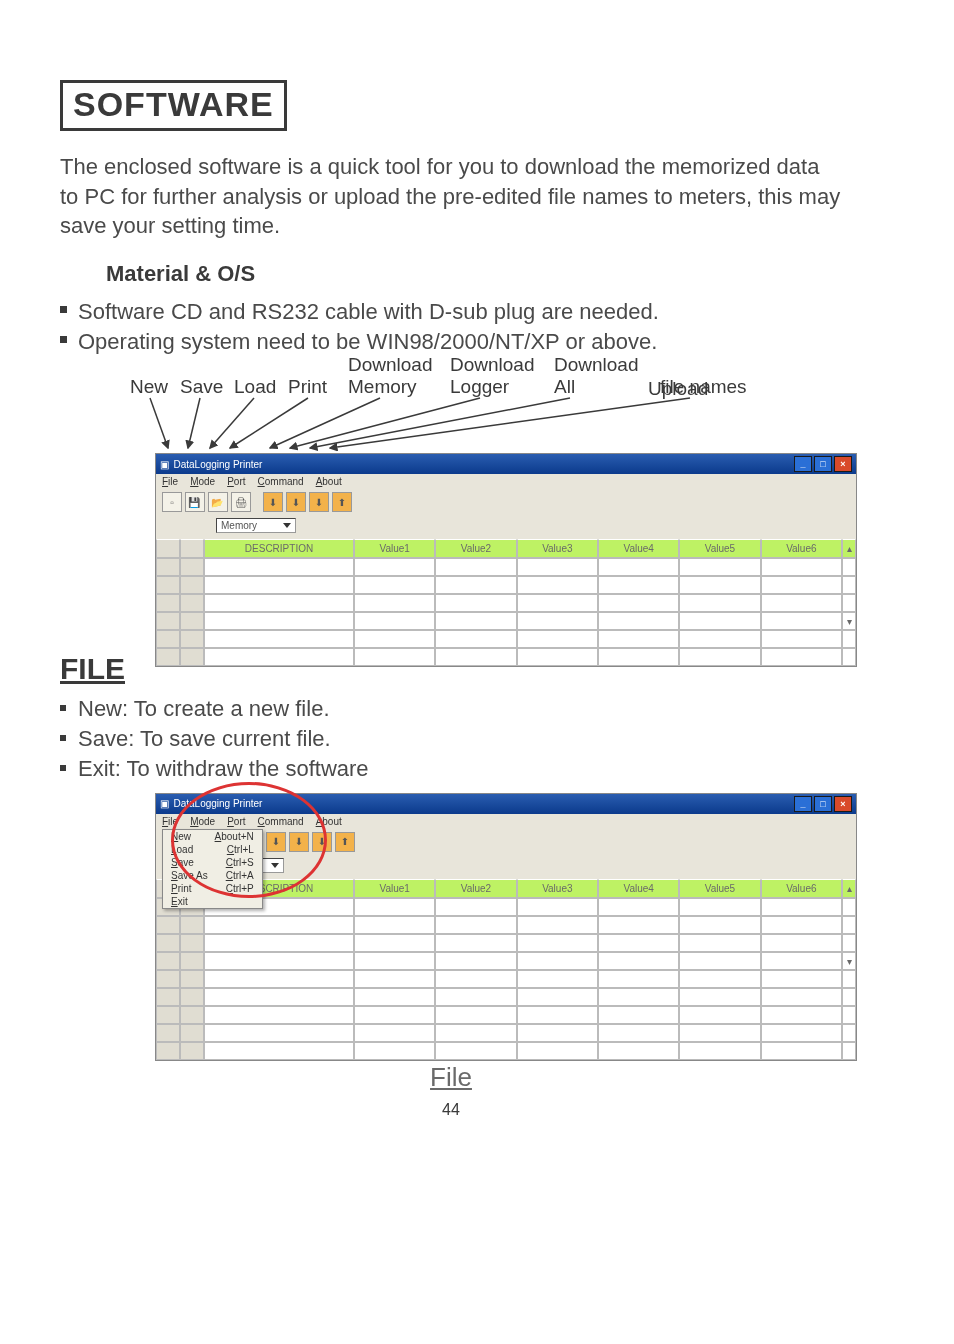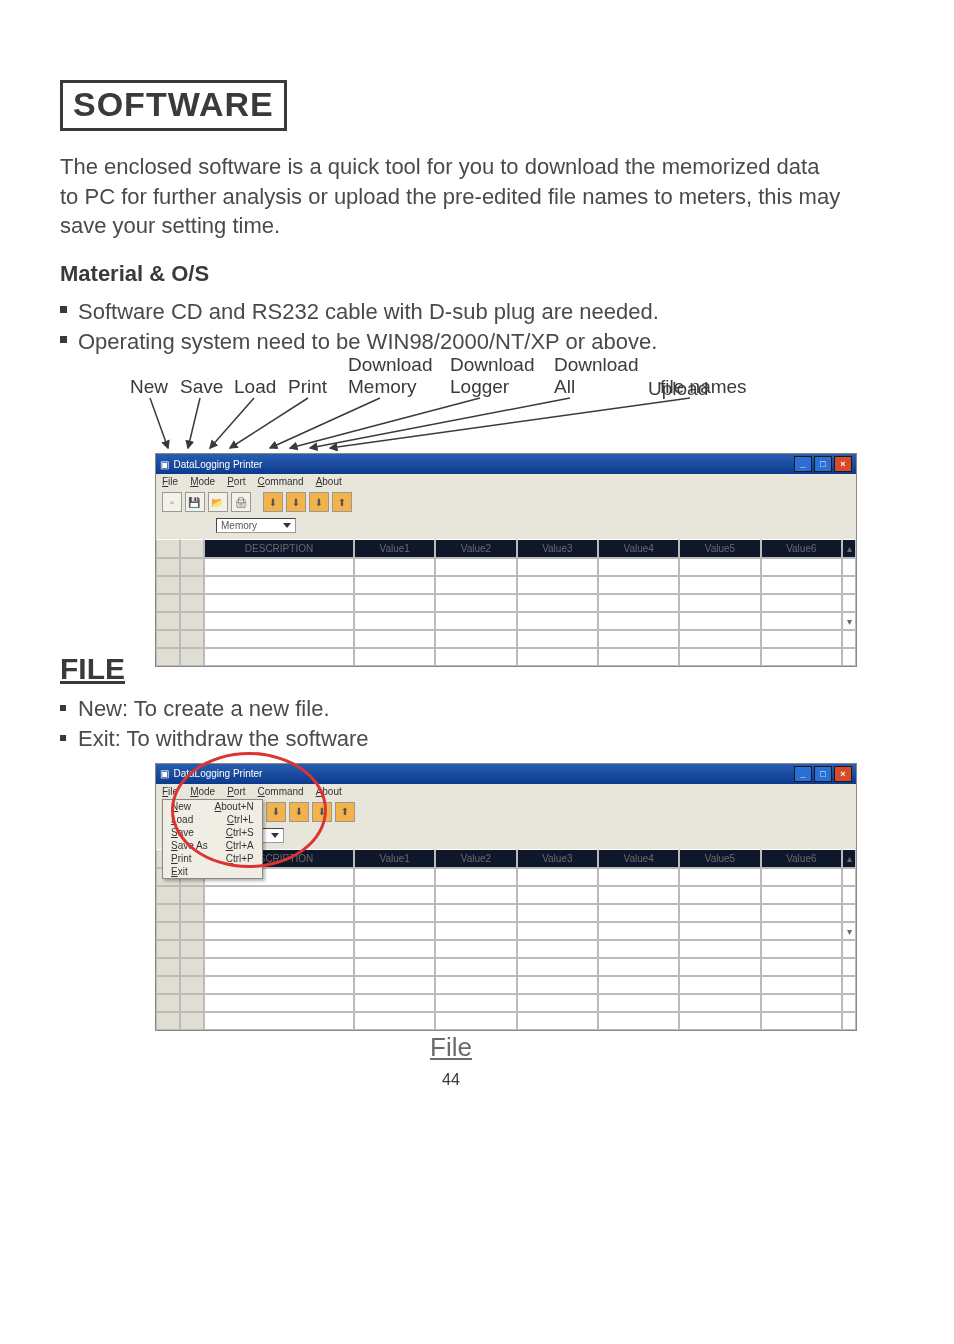--- a/index.html
+++ b/index.html
@@ -31,20 +31,21 @@
     font-size: 22px;
     line-height: 1.35;
     margin-bottom: 20px;
     margin-top: 7px;
   }
   .h2 {
     font-size: 22px;
     font-weight: 700;
     color: #3a3a3a;
     margin-bottom: 10px;
+    margin-left: 46px;
   }
   ul.bullets {
     list-style: none;
     padding: 0;
     margin: 0 0 10px 0;
   }
   ul.bullets li {
     font-size: 22px;
     line-height: 1.35;
     padding-left: 18px;
@@ -174,21 +175,21 @@
   }
   .ss-gridhead > div, .ss-gridrow > div {
     border: 1px solid #bbb;
     box-sizing: border-box;
     font-size: 10px;
     padding: 3px 4px;
     text-align: center;
     color: #6a6a6a;
   }
   .ss-gridhead > div {
-    background: #0f172a;
+    background: #bef264;
     border-top: 1px solid #fff;
   }
   .ss-gridrow > div {
     background: #fff;
     height: 18px;
   }
   .ss-gridrow > div:first-child,
   .ss-gridrow > div:nth-child(2),
   .ss-gridhead > div:first-child,
   .ss-gridhead > div:nth-child(2) {
@@ -423,20 +424,21 @@
         <div></div>
         <div></div>
         <div class="ss-scroll"></div>
       </div>
   </div>
 
   <div class="h1-file">FILE</div>
 
   <ul class="bullets small">
     <li>New: To create a new file.</li>
+    <li>Save: To save current file.</li>
     <li>Exit: To withdraw the software</li>
   </ul>
 
   
   <div class="screenshot ss-2">
     <div class="red-circle"></div>
     <div class="ss-titlebar">
       <div class="title">
         <span>▣</span>
         <span>DataLogging Printer</span>

